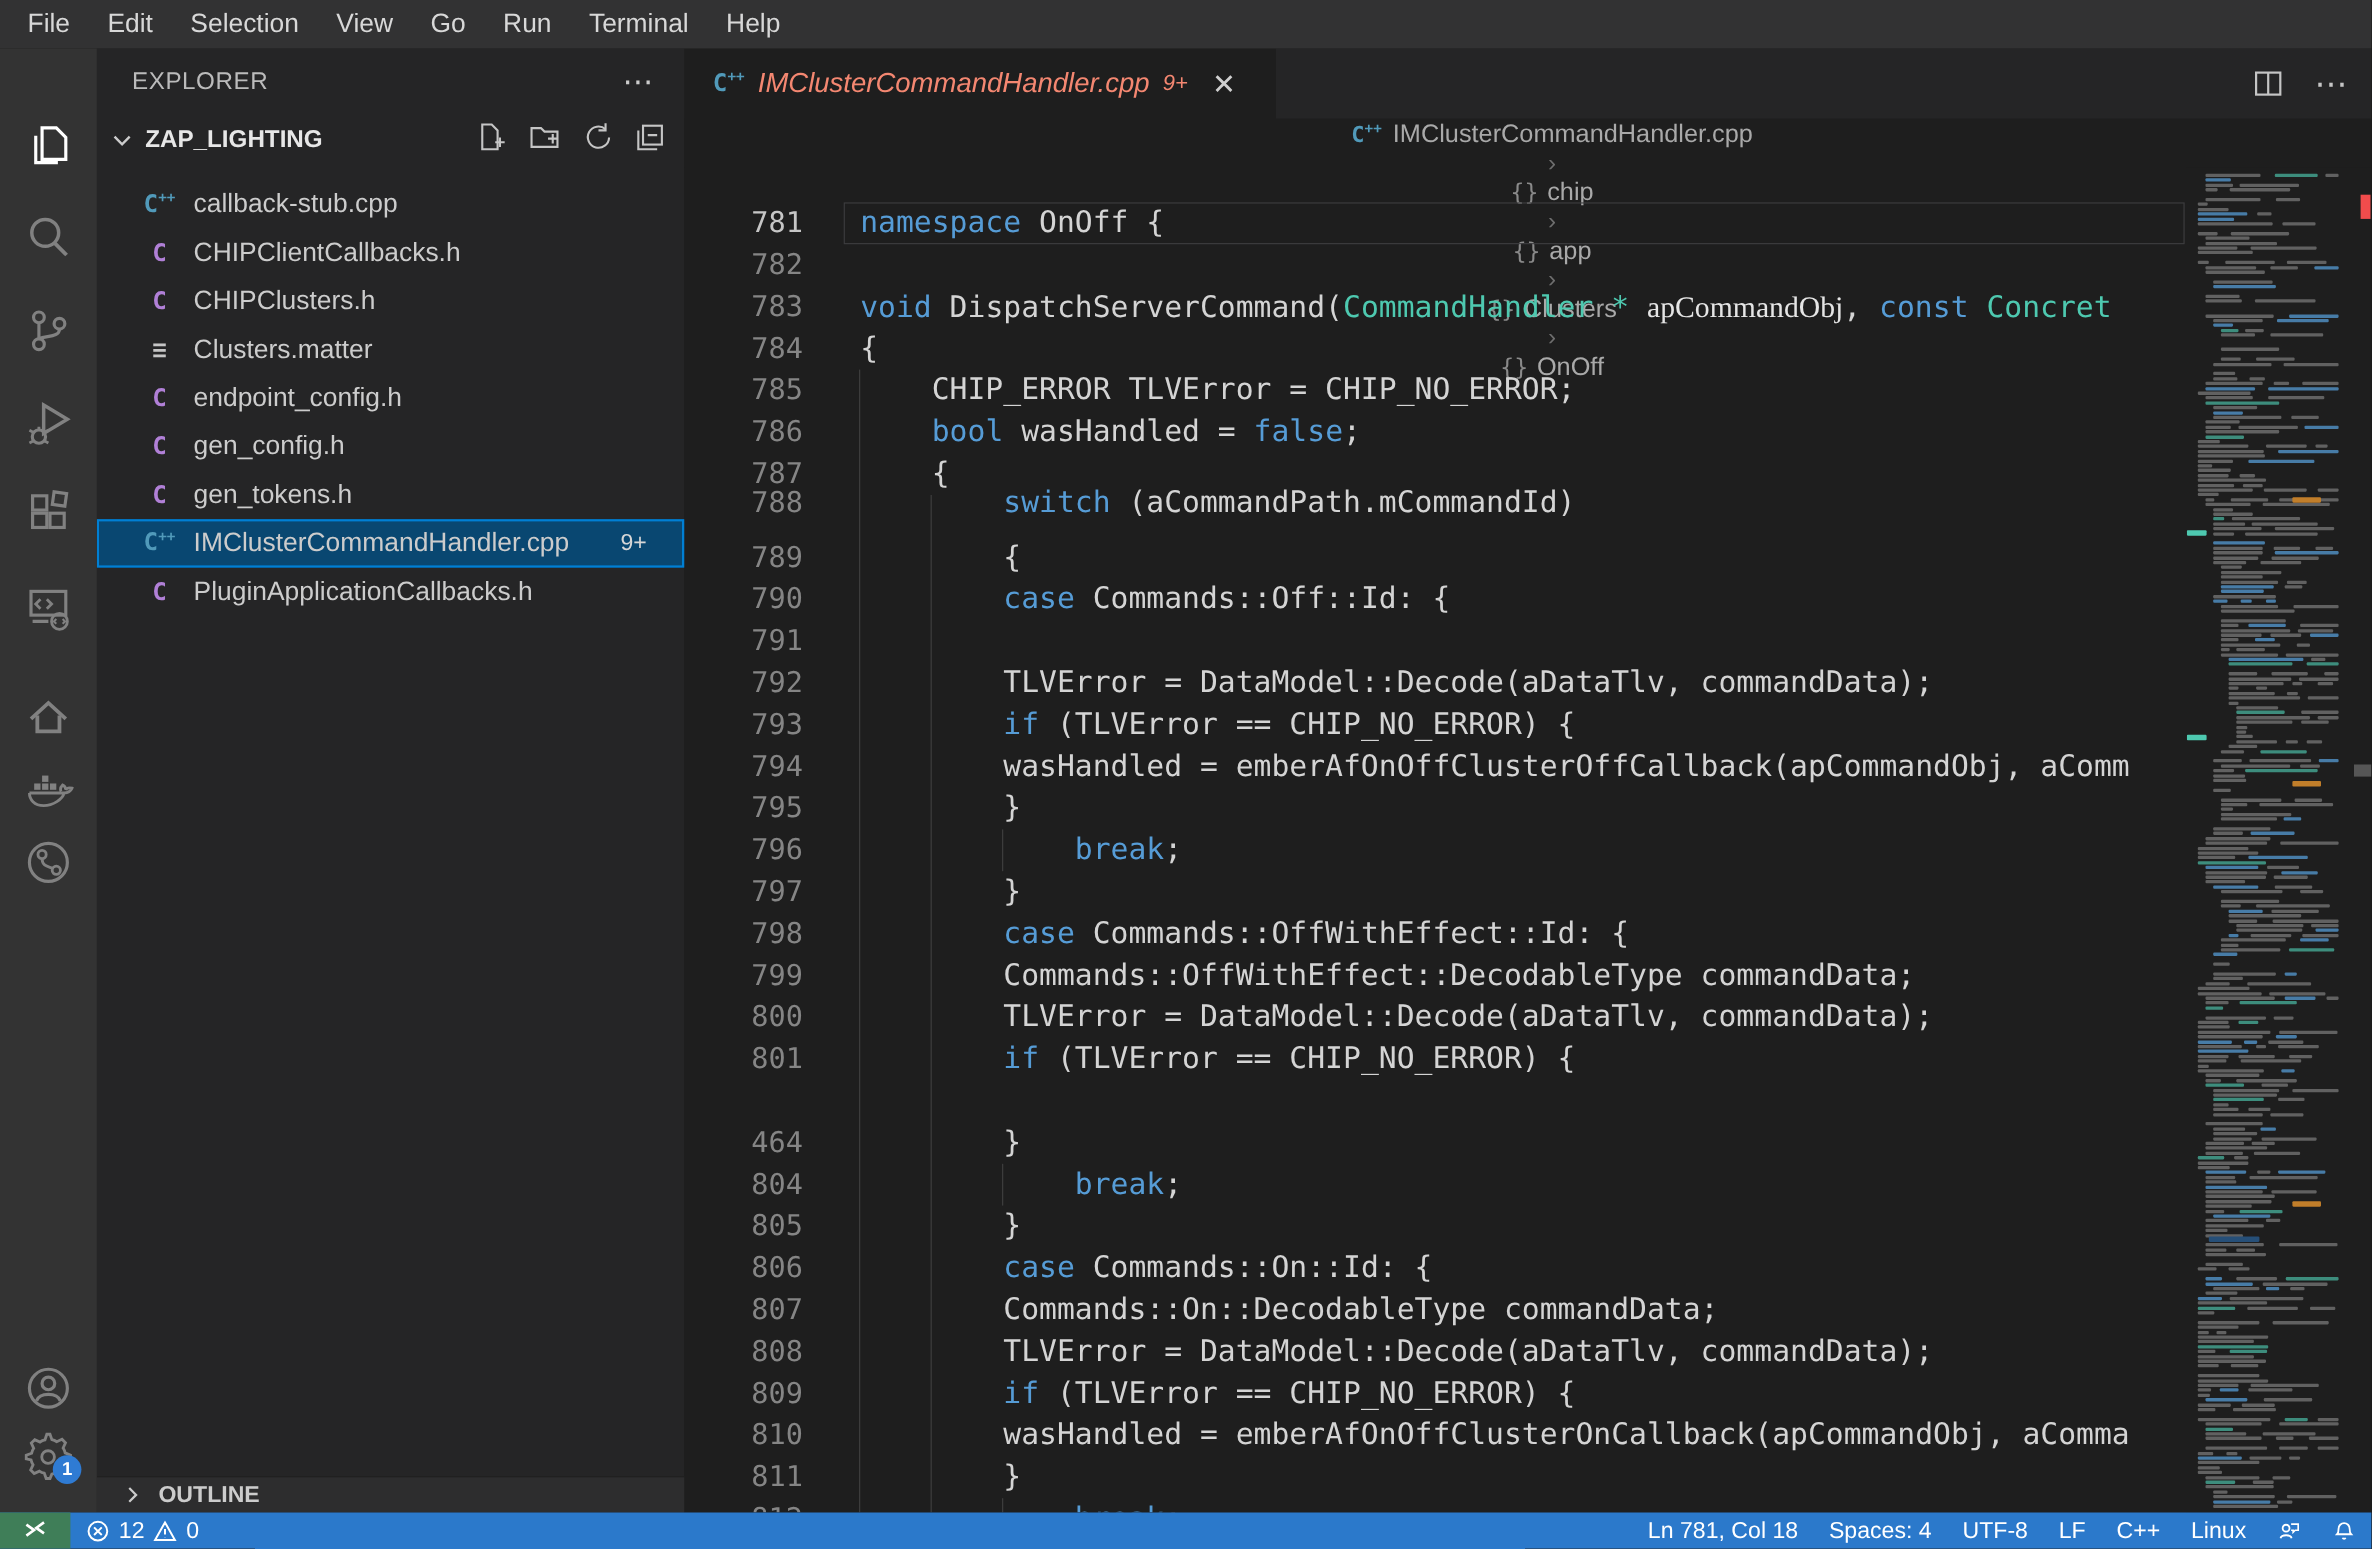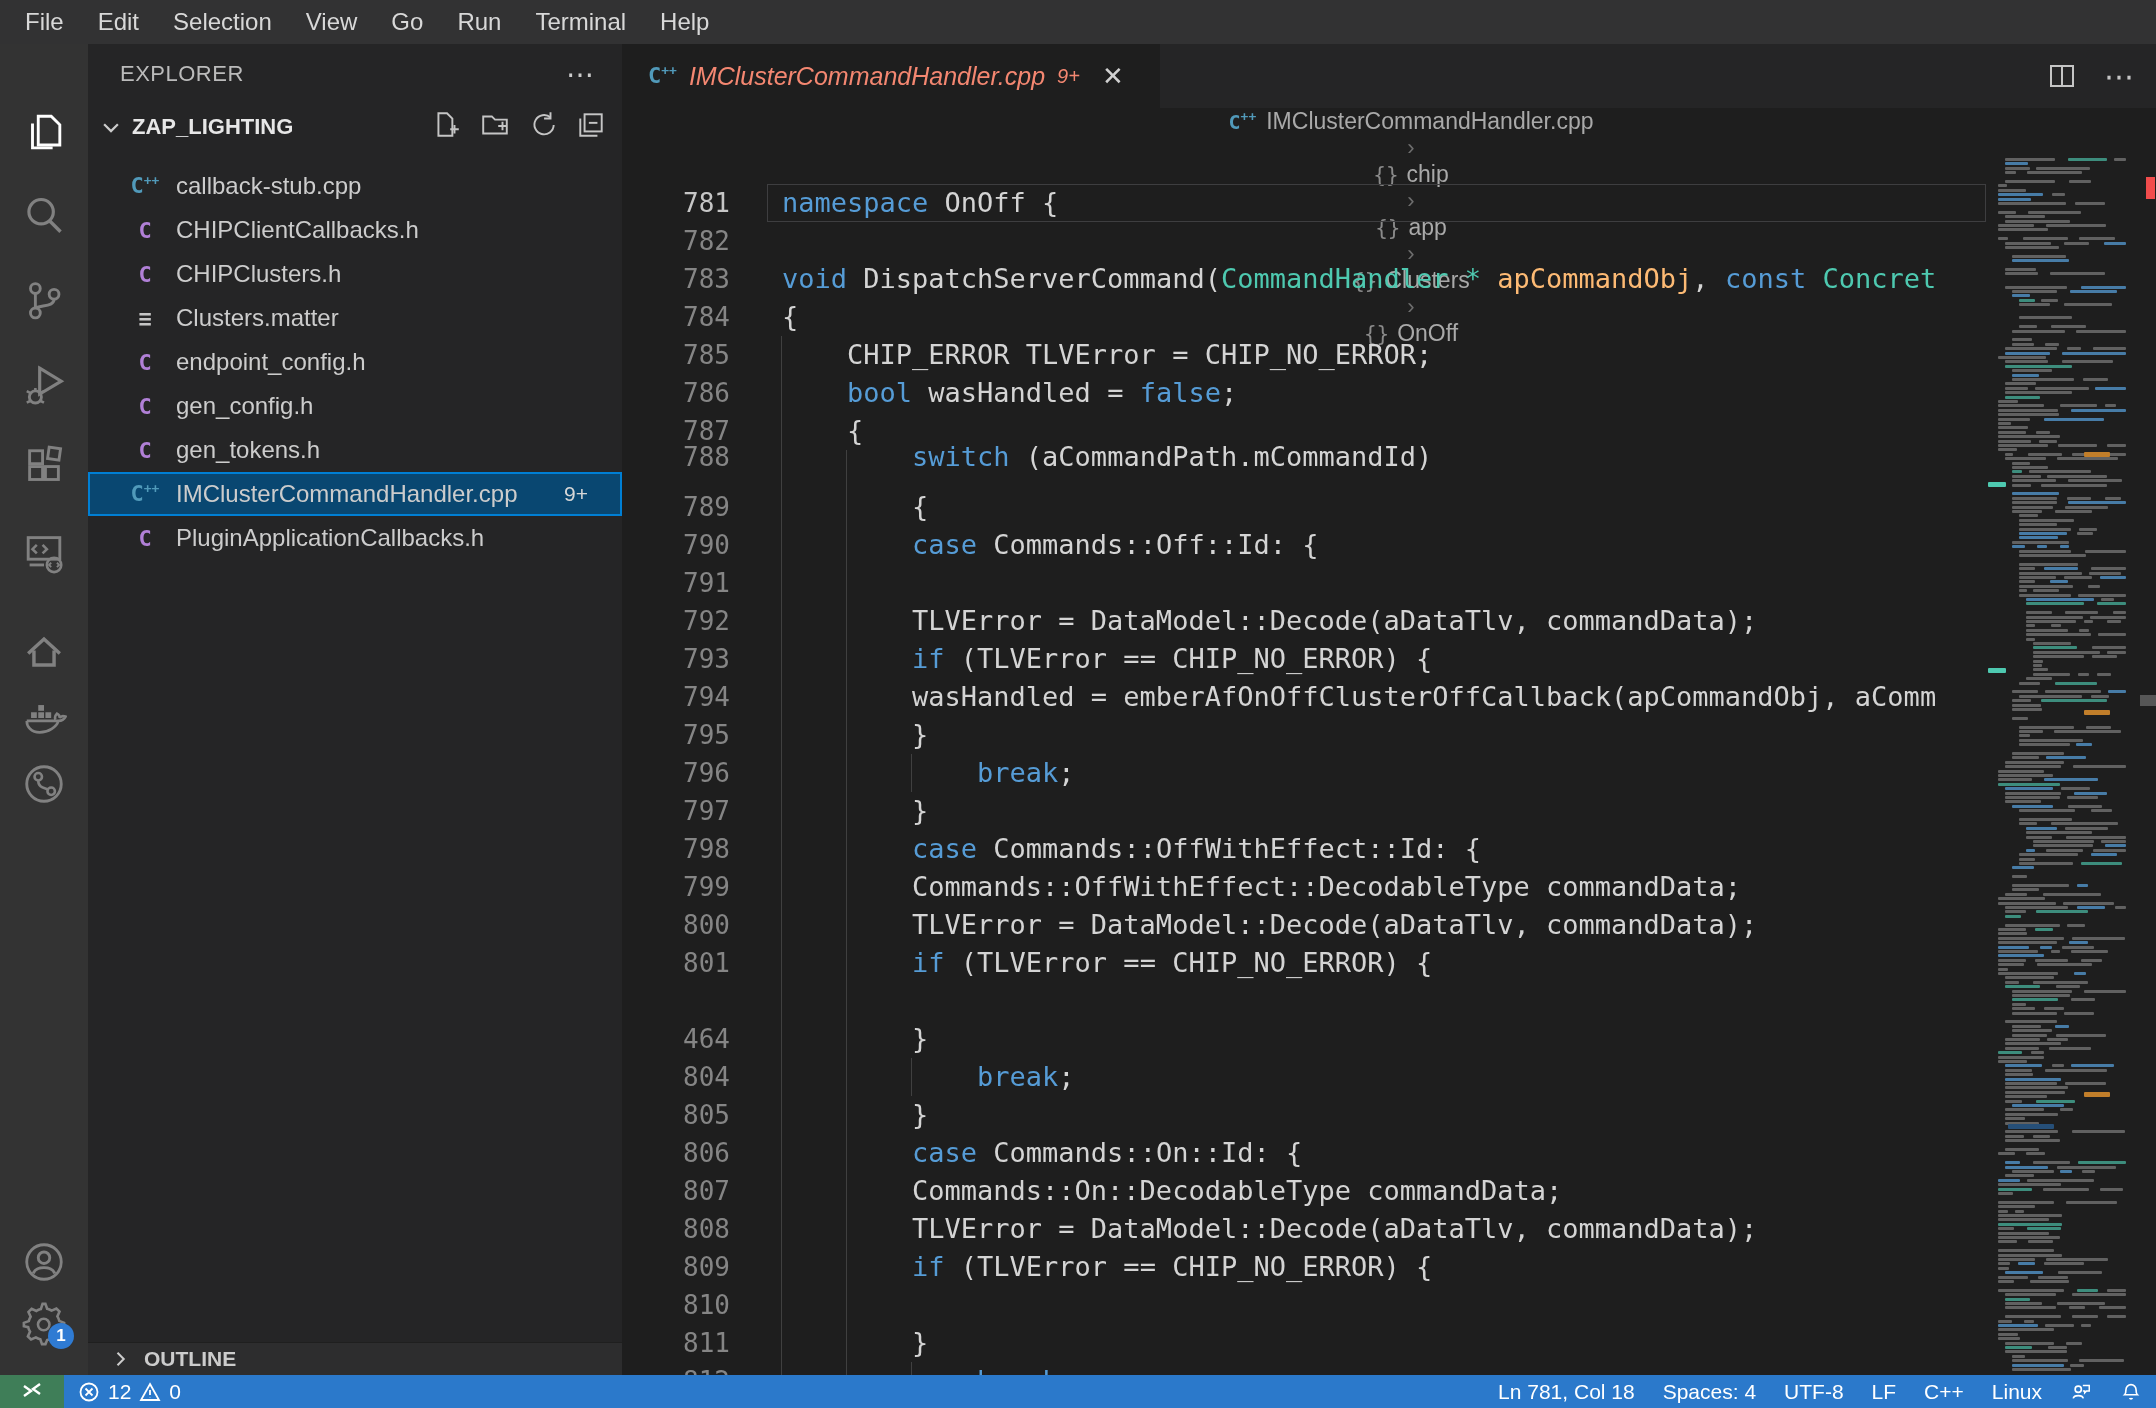--- a/index.html
+++ b/index.html
@@ -65,21 +65,21 @@
   #breadcrumbs .sep { color:#6e6e6e; margin:0 12px; font-size:22px; }
   #breadcrumbs .braces { color:#8a8a8a; margin-right:8px; font-family:"DejaVu Sans Mono", monospace; font-size:21px; }
 
   #code { position:absolute; left:0; top:108px; width:1534px; height:1223px; overflow:hidden; }
   #code-clip { position:absolute; left:0; top:0; width:1366px; height:1223px; overflow:hidden; }
   .crow { position:absolute; left:0; height:38px; line-height:38px; white-space:pre;
           font-family:"DejaVu Sans Mono", monospace; font-size:27px; }
   .crow .ln { position:absolute; left:0; width:108px; text-align:right; color:#858585; font-size:26px; }
   .crow.cur .ln { color:#c6c6c6; }
   .crow .txt { position:absolute; left:160px; top:0; }
-  .tok-p { color:#d4d4d4; } .tok-k { color:#569cd6; } .tok-t { color:#4ec9b0; } .tok-m { color:#fdba74; }
+  .tok-p { color:#d4d4d4; } .tok-k { color:#569cd6; } .tok-t { color:#4ec9b0; } .tok-m { color:#e5e5e5;font-family:Liberation Serif, serif; }
   #curline { position:absolute; left:145px; width:1219px; height:38px; border:1px solid #3e3e40; }
   .iguide { position:absolute; width:1px; background:#404040; }
 
   #minimap { position:absolute; left:1366px; top:0; width:152px; height:1223px; background:#1e1e1e; overflow:hidden; }
   .mm-seg { position:absolute; height:3px; border-radius:1px; }
   #ruler { position:absolute; left:1518px; top:0; width:16px; height:1223px; background:#1e1e1e; }
   #ruler .err { position:absolute; left:6px; width:9px; top:25px; height:22px; background:#f14c4c; }
   #ruler .pos { position:absolute; left:0; width:16px; top:543px; height:11px; background:#565656; }
 
   
@@ -321,21 +321,21 @@
           <div class="crow" style="top: 716px; width: 1366px;"><span class="ln">799</span><span class="txt"><span class="tok-p">        Commands::OffWithEffect::DecodableType commandData;</span></span></div>
           <div class="crow" style="top: 754px; width: 1366px;"><span class="ln">800</span><span class="txt"><span class="tok-p">        TLVError = DataModel::Decode(aDataTlv, commandData);</span></span></div>
           <div class="crow" style="top: 792px; width: 1366px;"><span class="ln">801</span><span class="txt"><span class="tok-p">        </span><span class="tok-k">if</span><span class="tok-p"> (TLVError == CHIP_NO_ERROR) {</span></span></div>
           <div class="crow" style="top: 868px; width: 1366px;"><span class="ln">464</span><span class="txt"><span class="tok-p">        }</span></span></div>
           <div class="crow" style="top: 906px; width: 1366px;"><span class="ln">804</span><span class="txt"><span class="tok-p">            </span><span class="tok-k">break</span><span class="tok-p">;</span></span></div>
           <div class="crow" style="top: 944px; width: 1366px;"><span class="ln">805</span><span class="txt"><span class="tok-p">        }</span></span></div>
           <div class="crow" style="top: 982px; width: 1366px;"><span class="ln">806</span><span class="txt"><span class="tok-p">        </span><span class="tok-k">case</span><span class="tok-p"> Commands::On::Id: {</span></span></div>
           <div class="crow" style="top: 1020px; width: 1366px;"><span class="ln">807</span><span class="txt"><span class="tok-p">        Commands::On::DecodableType commandData;</span></span></div>
           <div class="crow" style="top: 1058px; width: 1366px;"><span class="ln">808</span><span class="txt"><span class="tok-p">        TLVError = DataModel::Decode(aDataTlv, commandData);</span></span></div>
           <div class="crow" style="top: 1096px; width: 1366px;"><span class="ln">809</span><span class="txt"><span class="tok-p">        </span><span class="tok-k">if</span><span class="tok-p"> (TLVError == CHIP_NO_ERROR) {</span></span></div>
-          <div class="crow" style="top: 1134px; width: 1366px;"><span class="ln">810</span></div>
+          <div class="crow" style="top: 1134px; width: 1366px;"><span class="ln">810</span><span class="txt"><span class="tok-p">        wasHandled = emberAfOnOffClusterOnCallback(apCommandObj, aComma</span></span></div>
           <div class="crow" style="top: 1172px; width: 1366px;"><span class="ln">811</span><span class="txt"><span class="tok-p">        }</span></span></div>
           <div class="crow" style="top: 1210px; width: 1366px;"><span class="ln">812</span><span class="txt"><span class="tok-p">            </span><span class="tok-k">break</span><span class="tok-p">;</span></span></div>
         </div>
       <div id="minimap">
           <div class="mm-seg" style="background: rgba(190, 190, 190, 0.42); left: 17px; top: 6px; width: 49.9229px;"></div>
           <div class="mm-seg" style="background: rgba(78, 201, 176, 0.65); left: 79.8173px; top: 6px; width: 39.267px;"></div>
           <div class="mm-seg" style="background: rgba(190, 190, 190, 0.42); left: 125.575px; top: 6px; width: 12.4251px;"></div>
           <div class="mm-seg" style="background: rgba(86, 156, 214, 0.75); left: 17px; top: 10.4px; width: 23.3798px;"></div>
           <div class="mm-seg" style="background: rgba(190, 190, 190, 0.42); left: 17px; top: 14.8px; width: 24.8707px;"></div>
           <div class="mm-seg" style="background: rgba(190, 190, 190, 0.42); left: 48.3256px; top: 14.8px; width: 53.9661px;"></div>

